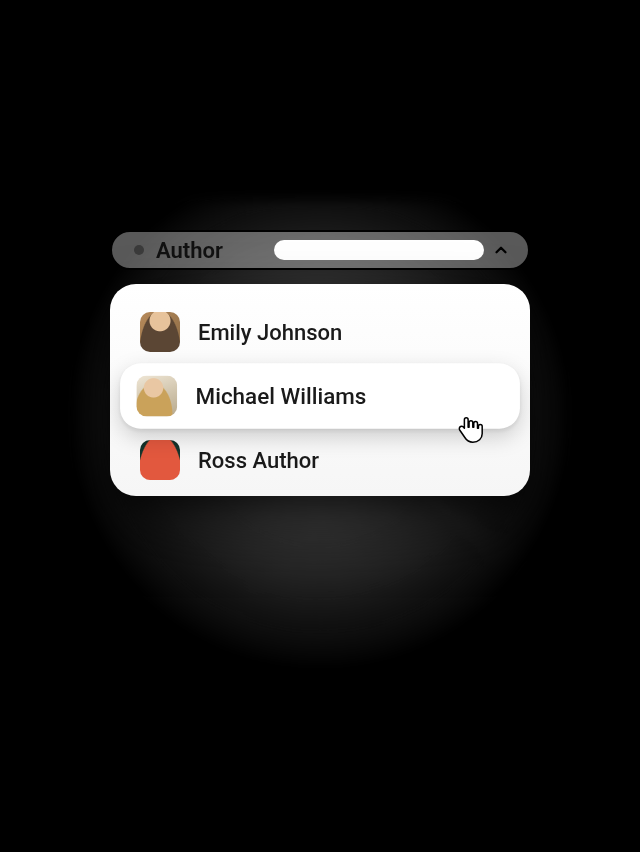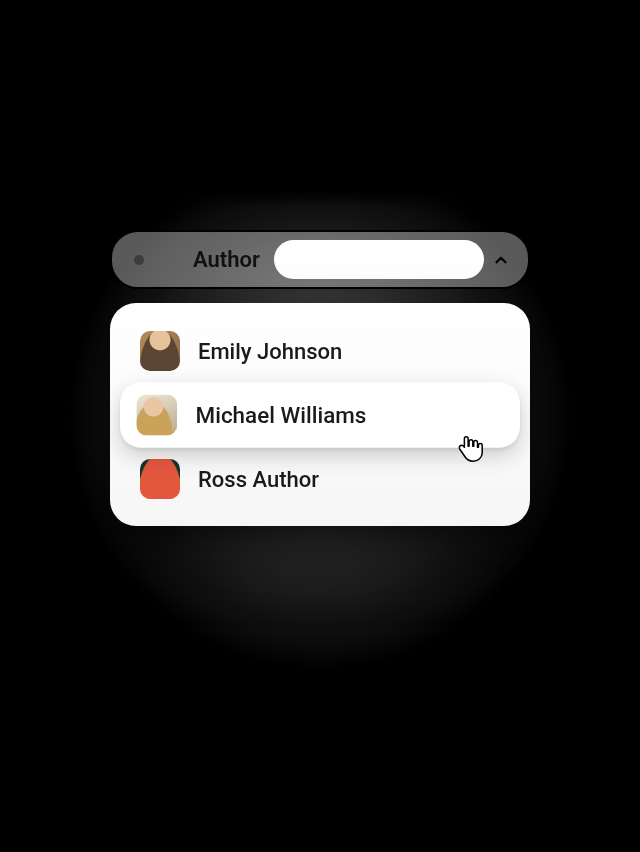--- a/index.html
+++ b/index.html
@@ -40,30 +40,29 @@
       repeating-radial-gradient(circle at 10% 10%, rgba(0,0,0,0.9) 0 1px, transparent 1px 3px),
       repeating-radial-gradient(circle at 70% 60%, rgba(0,0,0,0.9) 0 1px, transparent 1px 3px);
     mix-blend-mode: multiply;
     opacity: 0.45;
     mask: radial-gradient(circle at 50% 45%, black 55%, transparent 75%);
   }
 
   
   .select-trigger {
     position: relative;
-    height: 59px;
+    height: 40px;
     border: 2px solid #000;
     border-radius: 28px;
     background: rgba(255,255,255,0.35);
     display: flex;
     align-items: center;
     padding: 0 50px 0 22px;
     cursor: pointer;
     backdrop-filter: blur(1px);
-    gap: 37px;
   }
   .select-trigger .dot {
     width: 10px; height: 10px; border-radius: 50%;
     background: rgba(0,0,0,0.35);
     margin-right: 12px;
   }
   .select-label {
     font-size: 22px;
     font-weight: 650;
     color: #111;
@@ -86,21 +85,21 @@
     background: #fff;
     border-radius: 20px;
   }
 
   
   .dropdown {
     position: relative;
     margin-top: 14px;
     background: linear-gradient(180deg, #ffffff 0%, #f6f6f6 100%);
     border-radius: 26px;
-    padding: 16px 14px 15px;
+    padding: 16px 14px 4px;
     box-shadow:
       0 30px 60px rgba(0,0,0,0.55),
       0 10px 20px rgba(0,0,0,0.35);
   }
 
   .option {
     display: flex;
     align-items: center;
     gap: 18px;
     padding: 12px 16px;

